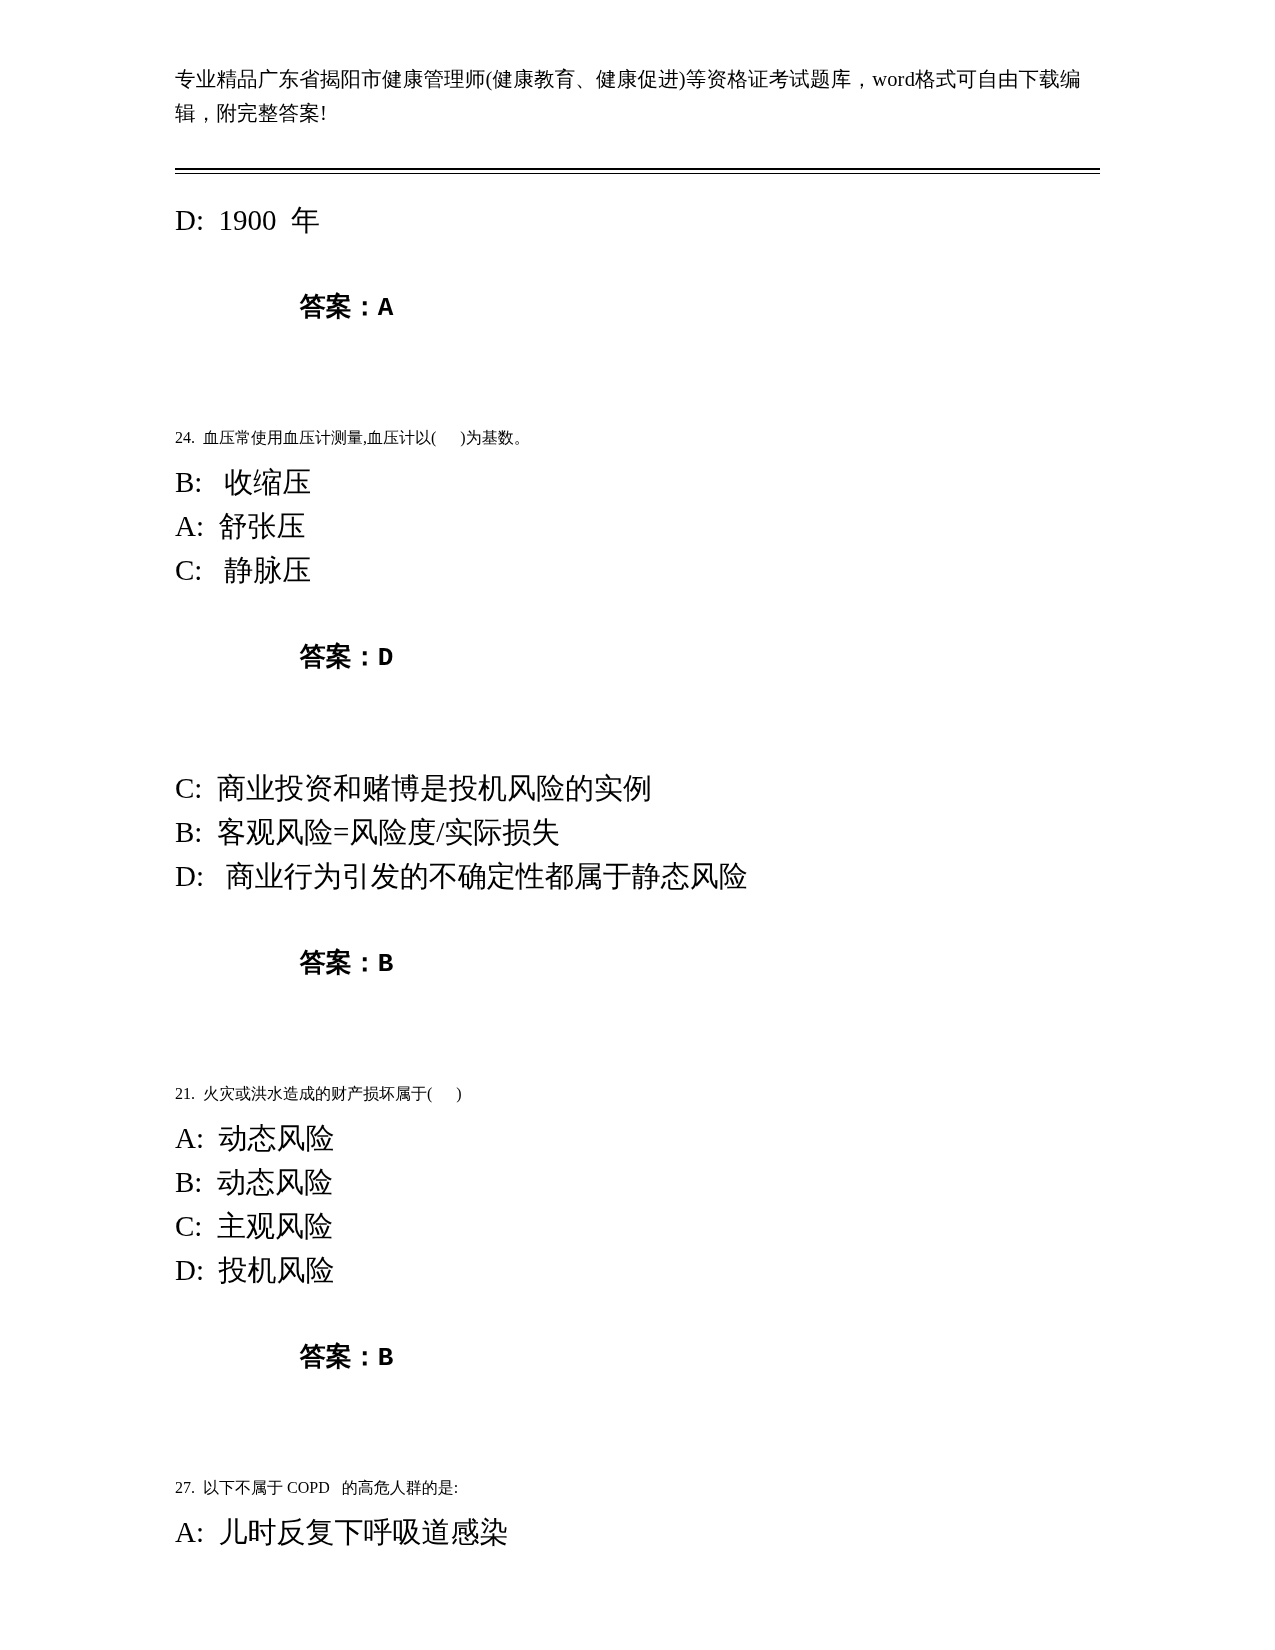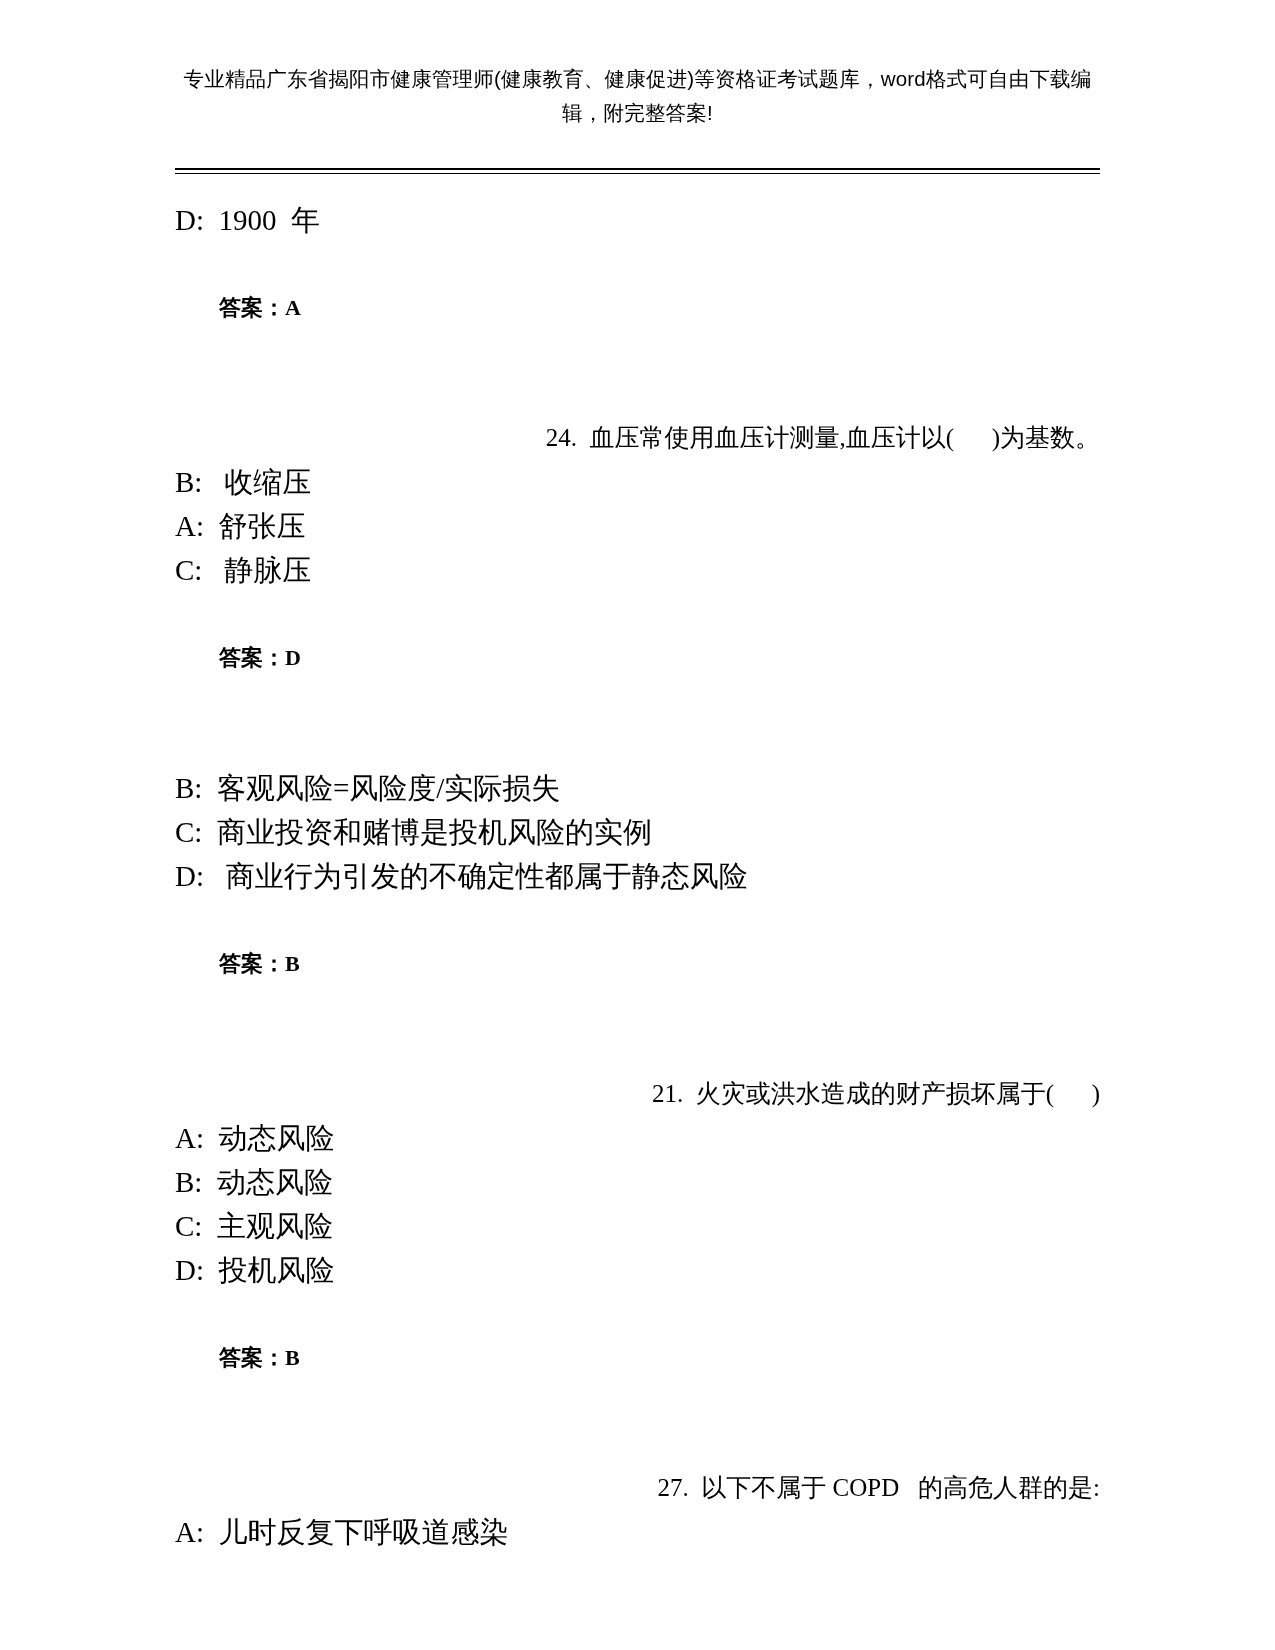--- a/index.html
+++ b/index.html
@@ -17,62 +17,60 @@
   }
   .page {
     position: relative;
     width: 1275px;
     height: 1650px;
     box-sizing: border-box;
     padding: 0 175px;
   }
   .header {
     padding-top: 62px;
-    font-family: Liberation Sans, sans-serif;
+    font-family: Liberation Serif, serif;
     font-size: 20.5px;
     line-height: 34px;
     letter-spacing: 0.2px;
     color: #000;
     max-width: 930px;
-    text-align: center;
   }
   .header-rule {
     margin-top: 38px;
     border: 0;
     border-top: 2.5px solid #000;
     border-bottom: 1px solid #000;
     height: 3px;
     box-sizing: content-box;
     padding: 0;
     width: 925px;
   }
   .body-area {
     padding-top: 16px;
   }
   .answer {
-    font-family: Liberation Serif, serif;
-    font-size: 22px;
+    font-family: Liberation Mono, monospace;
+    font-size: 26px;
     line-height: 44px;
     font-weight: bold;
     white-space: pre;
   }
   .answer .ans-val {
     font-weight: bold;
   }
   .q-block {
     margin-bottom: 0;
   }
   .gap {
     height: 42px;
   }
   .stem {
-    font-size: 25px;
+    font-size: 16px;
     line-height: 44px;
     white-space: pre;
-    text-align: right;
   }
   .opt {
     font-size: 29px;
     line-height: 44px;
     white-space: pre;
   }
 </style>
 </head>
 <body>
 
@@ -98,22 +96,22 @@
       <div class="opt">A:  舒张压</div>
       <div class="opt">C:   静脉压</div>
       <div class="answer">
         <span>答案：</span><span class="ans-val">D</span>
       </div>
     </div>
 
     <div class="gap"></div>
 
     <div class="q-block">
+      <div class="opt">C:  商业投资和赌博是投机风险的实例</div>
       <div class="opt">B:  客观风险=风险度/实际损失</div>
-      <div class="opt">C:  商业投资和赌博是投机风险的实例</div>
       <div class="opt">D:   商业行为引发的不确定性都属于静态风险</div>
       <div class="answer">
         <span>答案：</span><span class="ans-val">B</span>
       </div>
     </div>
 
     <div class="gap"></div>
 
     <div class="q-block">
       <div class="stem">21.  火灾或洪水造成的财产损坏属于(      )</div>

